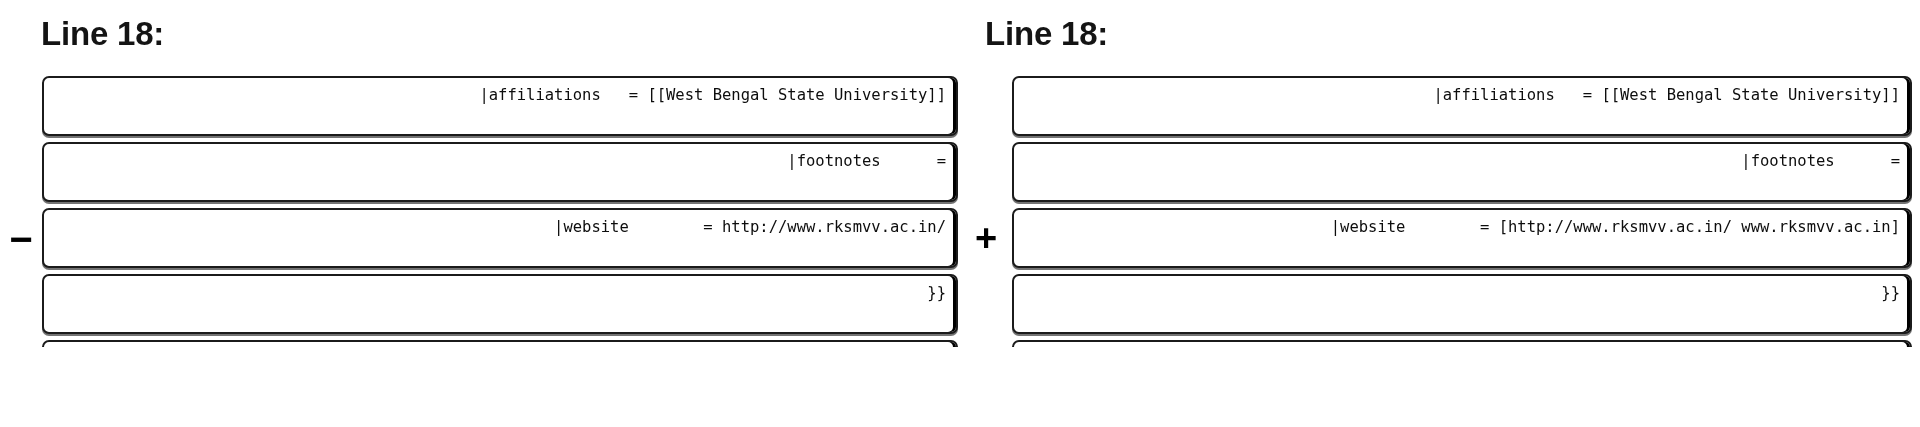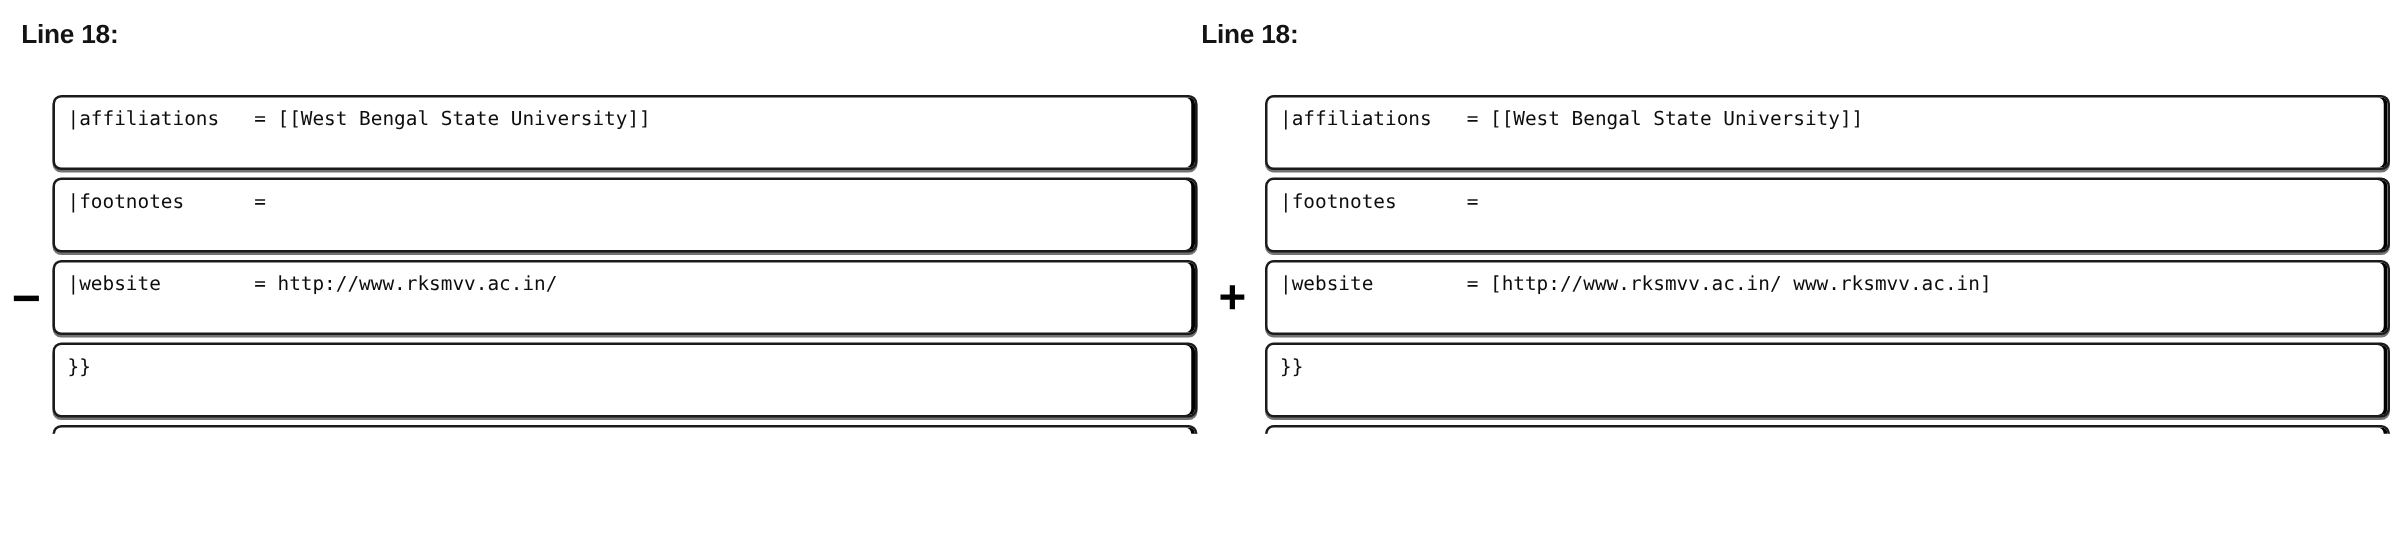--- a/index.html
+++ b/index.html
@@ -33,36 +33,38 @@
   .diff-side {
     position: relative;
     width: 960px;
     height: 427px;
     box-sizing: border-box;
   }
 
   .side-heading {
     position: absolute;
     top: 16px;
-    font-size: 21px;
+    font-size: 33px;
     font-weight: bold;
     line-height: 1.1;
     color: #141414;
     letter-spacing: -0.2px;
     font-family: "Liberation Sans", sans-serif;
     white-space: nowrap;
+    margin-left: 24px;
   }
   .side-left .side-heading { left: 17px; }
   .side-right .side-heading { left: 1px; }
 
   .rows-wrap {
     position: absolute;
     top: 76px;
     height: 271px;
     overflow: hidden;
+    text-align: right;
   }
   .side-left .rows-wrap {
     left: 0px;
     width: 960px;
   }
   .side-right .rows-wrap {
     left: 0px;
     width: 960px;
   }
 

